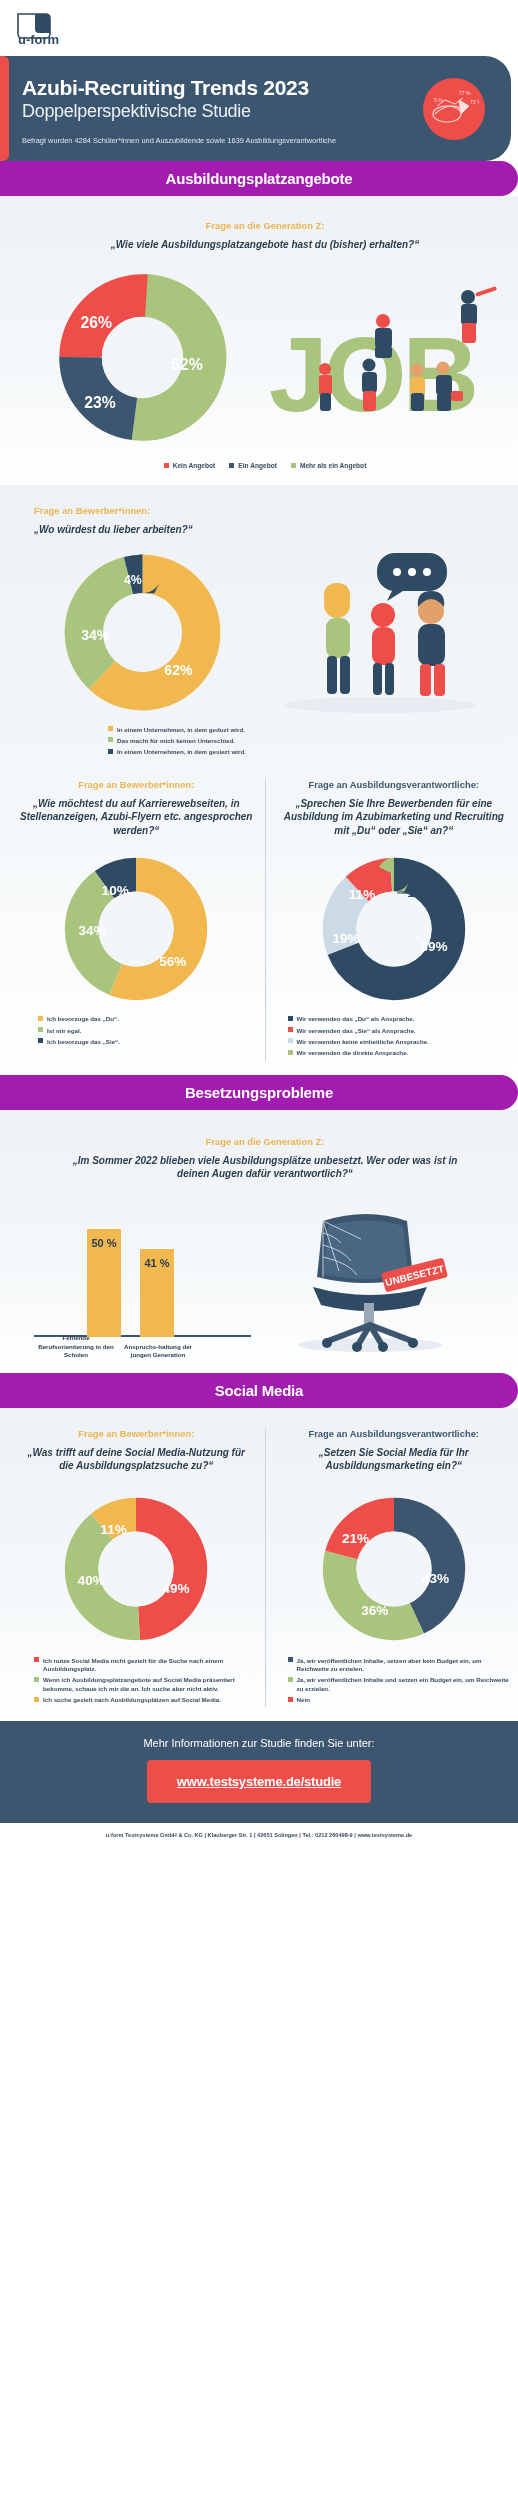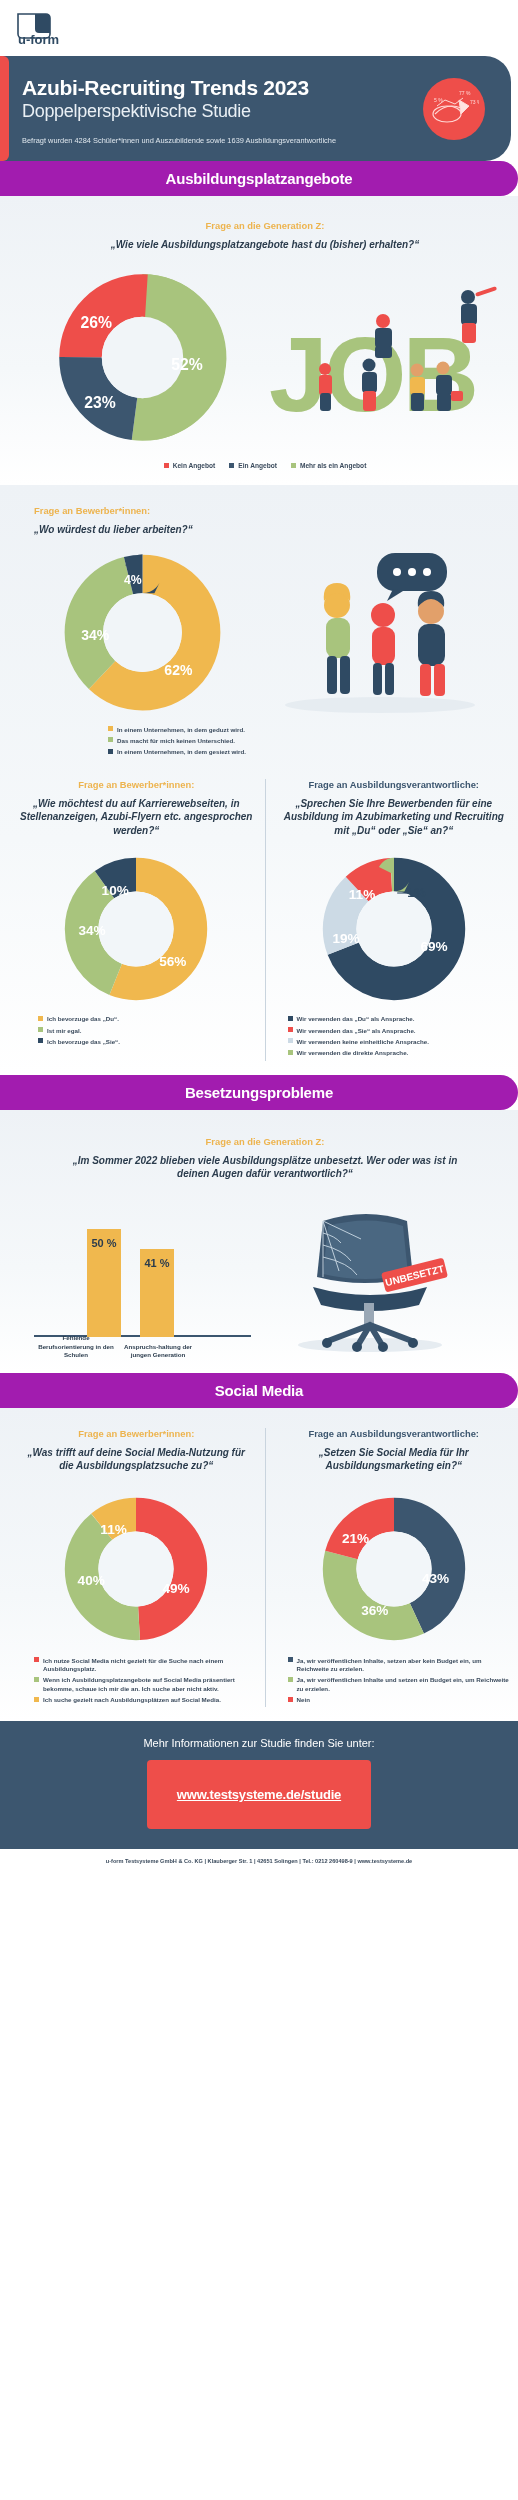--- a/index.html
+++ b/index.html
@@ -53,21 +53,21 @@
   .bars { position:relative; height:150px; margin:10px 0 0 0; }
   .bar { position:absolute; bottom:22px; width:34px; background:#f0b84e; }
   .bar-val { position:absolute; top:8px; left:0; right:0; text-align:center; font-size:11px; font-weight:bold; color:#2b3c4d; }
   .axis { position:absolute; bottom:22px; height:1.5px; background:#3c566f; }
   .bar-cap { position:absolute; bottom:0; text-align:center; font-size:6.2px; font-weight:bold; color:#2b3c4d; line-height:1.3; }
 
   
   .cta { background:#3c566f; text-align:center; padding:16px 0 20px 0; }
   .cta-title { color:#fff; font-size:11px; margin-bottom:11px; }
   .cta-btn { display:inline-block; background:#ee4e4a; color:#fff; font-weight:bold; font-size:13px;
-             padding:27px 30px; border-radius:4px; letter-spacing:-0.2px; }
+             padding:14px 30px; border-radius:4px; letter-spacing:-0.2px; }
   .foot { background:#fff; text-align:center; font-size:5.6px; color:#3a4a5c; font-weight:bold; padding:9px 0 11px 0; }
 </style>
 </head>
 <body>
 
 <div class="page">
 
   <div class="logobar">
     <div class="logo-mark">
       <svg class="logo-svg" width="66" height="34" viewBox="0 0 66 34">

